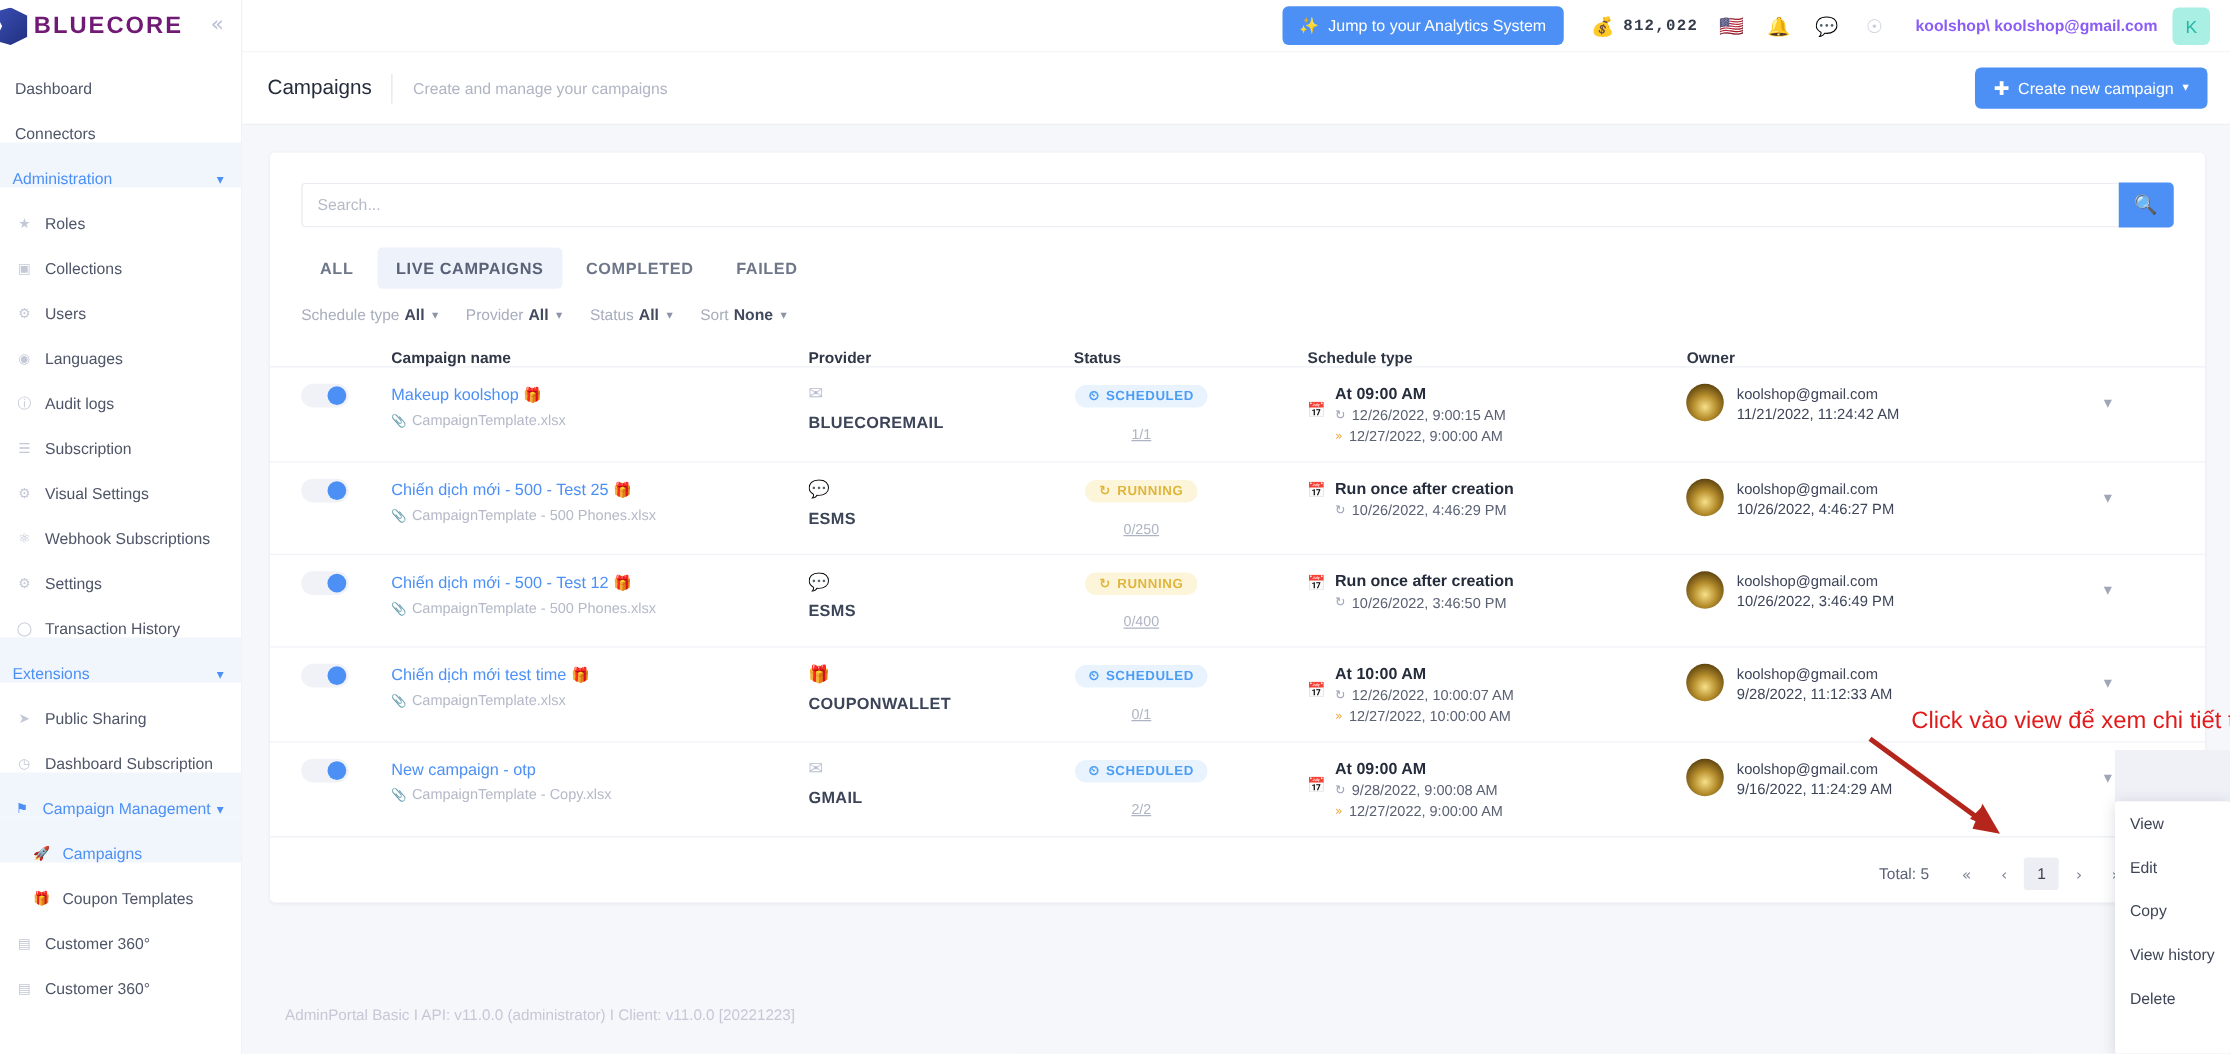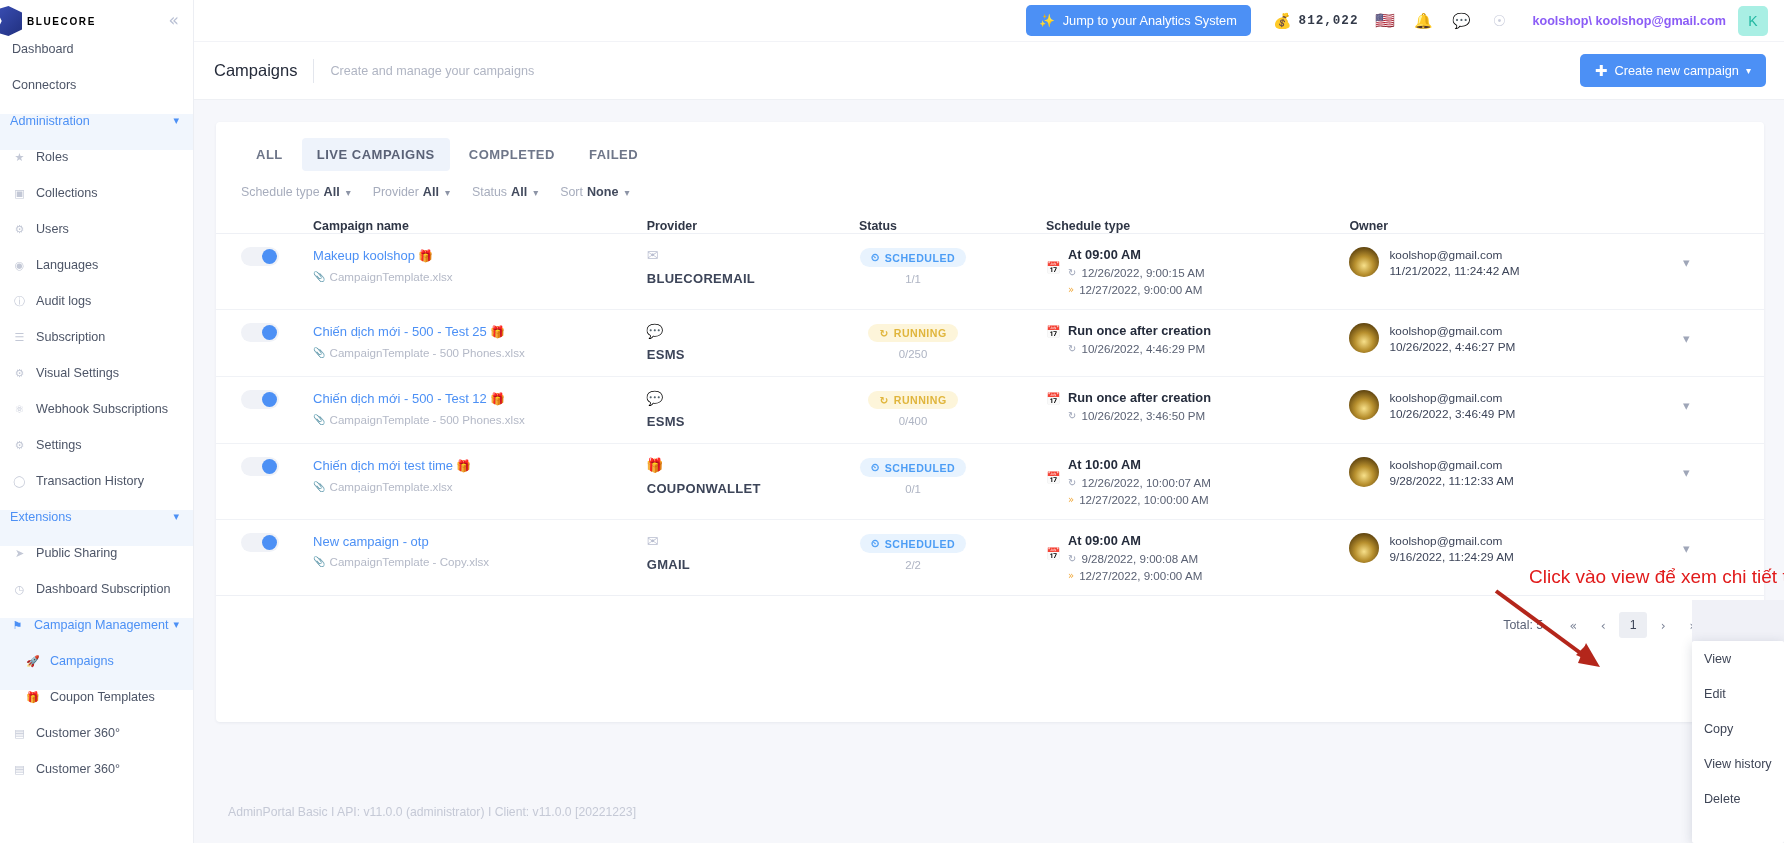--- a/index.html
+++ b/index.html
@@ -21,31 +21,31 @@
     height: 42px; display: flex; align-items: center; padding-left: 0px;
     position: relative;
   }
   .logo-mark {
     width: 26px; height: 30px; margin-left: -4px;
     background: linear-gradient(135deg, #3a4fb5 0%, #21307f 100%);
     clip-path: polygon(0% 12%, 48% 0%, 100% 22%, 100% 78%, 48% 100%, 0% 88%, 22% 50%);
     flex: none;
   }
   .logo-text {
-    font-size: 10px; font-weight: bold; letter-spacing: 1.6px;
-    color: #000000; margin-left: 5px;
+    font-size: 19px; font-weight: bold; letter-spacing: 1.6px;
+    color: #701a75; margin-left: 5px;
   }
   .collapse-btn {
     position: absolute; right: 14px; top: 12px;
     color: #b9c0d4; font-size: 17px; line-height: 1; cursor: pointer;
     font-family: "DejaVu Sans", sans-serif;
   }
 
   .nav-item {
-    display: flex; align-items: flex-start; height: 36px;
+    display: flex; align-items: flex-end; height: 36px;
     padding-left: 10px; font-size: 12.6px; color: #4d5567;
     cursor: pointer; position: relative;
   }
   .nav-item .ni-label { white-space: nowrap; }
   .nav-item.group { color: #4c90f5; background: #f1f6fd; }
   .nav-item.active { color: #4c90f5; background: #f1f6fd; }
   .nav-item.top { padding-left: 12px; }
   .nav-item .chev {
     position: absolute; right: 14px; font-size: 11px; color: #4c90f5;
     font-family: "DejaVu Sans", sans-serif;
@@ -187,21 +187,21 @@
     font-family: "DejaVu Sans", sans-serif;
   }
   .prov-name { font-size: 13px; color: #3c4458; font-weight: bold; letter-spacing: .3px; }
 
   .badge {
     display: inline-flex; align-items: center; gap: 5px; border-radius: 11px;
     padding: 3px 11px; font-size: 10.6px; letter-spacing: .5px; font-weight: bold;
   }
   .badge.scheduled { background: #e8f3fe; color: #4c9df5; }
   .badge.running   { background: #fdf5da; color: #e0b53c; }
-  .badge-sub { font-size: 11.4px; color: #aeb4c3; margin-top: 6px; }
+  .badge-sub { font-size: 11.4px; color: #aeb4c3; margin-top: 16px; text-decoration: underline; }
   .status-cell { text-align: center; width: 108px; }
 
   .sched-title { font-size: 12.8px; color: #242b3b; font-weight: bold; line-height: 15px; }
   .sched-line {
     font-size: 11.6px; color: #5a6173; margin-top: 4px;
     display: flex; align-items: center; gap: 5px;
   }
   .sched-line .ic { font-size: 10px; color: #9aa2b6; font-family: "DejaVu Sans", sans-serif; }
   .sched-line .ic.orange { color: #f0a93c; }
   .sched-wrap { display: flex; gap: 7px; }
@@ -383,20 +383,26 @@
   <button id="create-btn">
     <span style="font-size:15px">✚</span>
     <span>Create new campaign</span>
     <span style="font-size:10px;font-family:'DejaVu Sans',sans-serif">▾</span>
   </button>
 </div>
 
 <div id="content-bg"></div>
 
 <div id="card">
+  <div id="searchrow">
+    <input id="search-input" type="text" placeholder="Search..." style="">
+    <button id="search-btn">
+      <span>🔍</span>
+    </button>
+  </div>
 
   <div id="tabs">
       <div class="tab"><span>ALL</span></div>
       <div class="tab active"><span>LIVE CAMPAIGNS</span></div>
       <div class="tab"><span>COMPLETED</span></div>
       <div class="tab"><span>FAILED</span></div>
     </div>
 
   <div id="filters">
       <div style="display: flex; align-items: center;">

